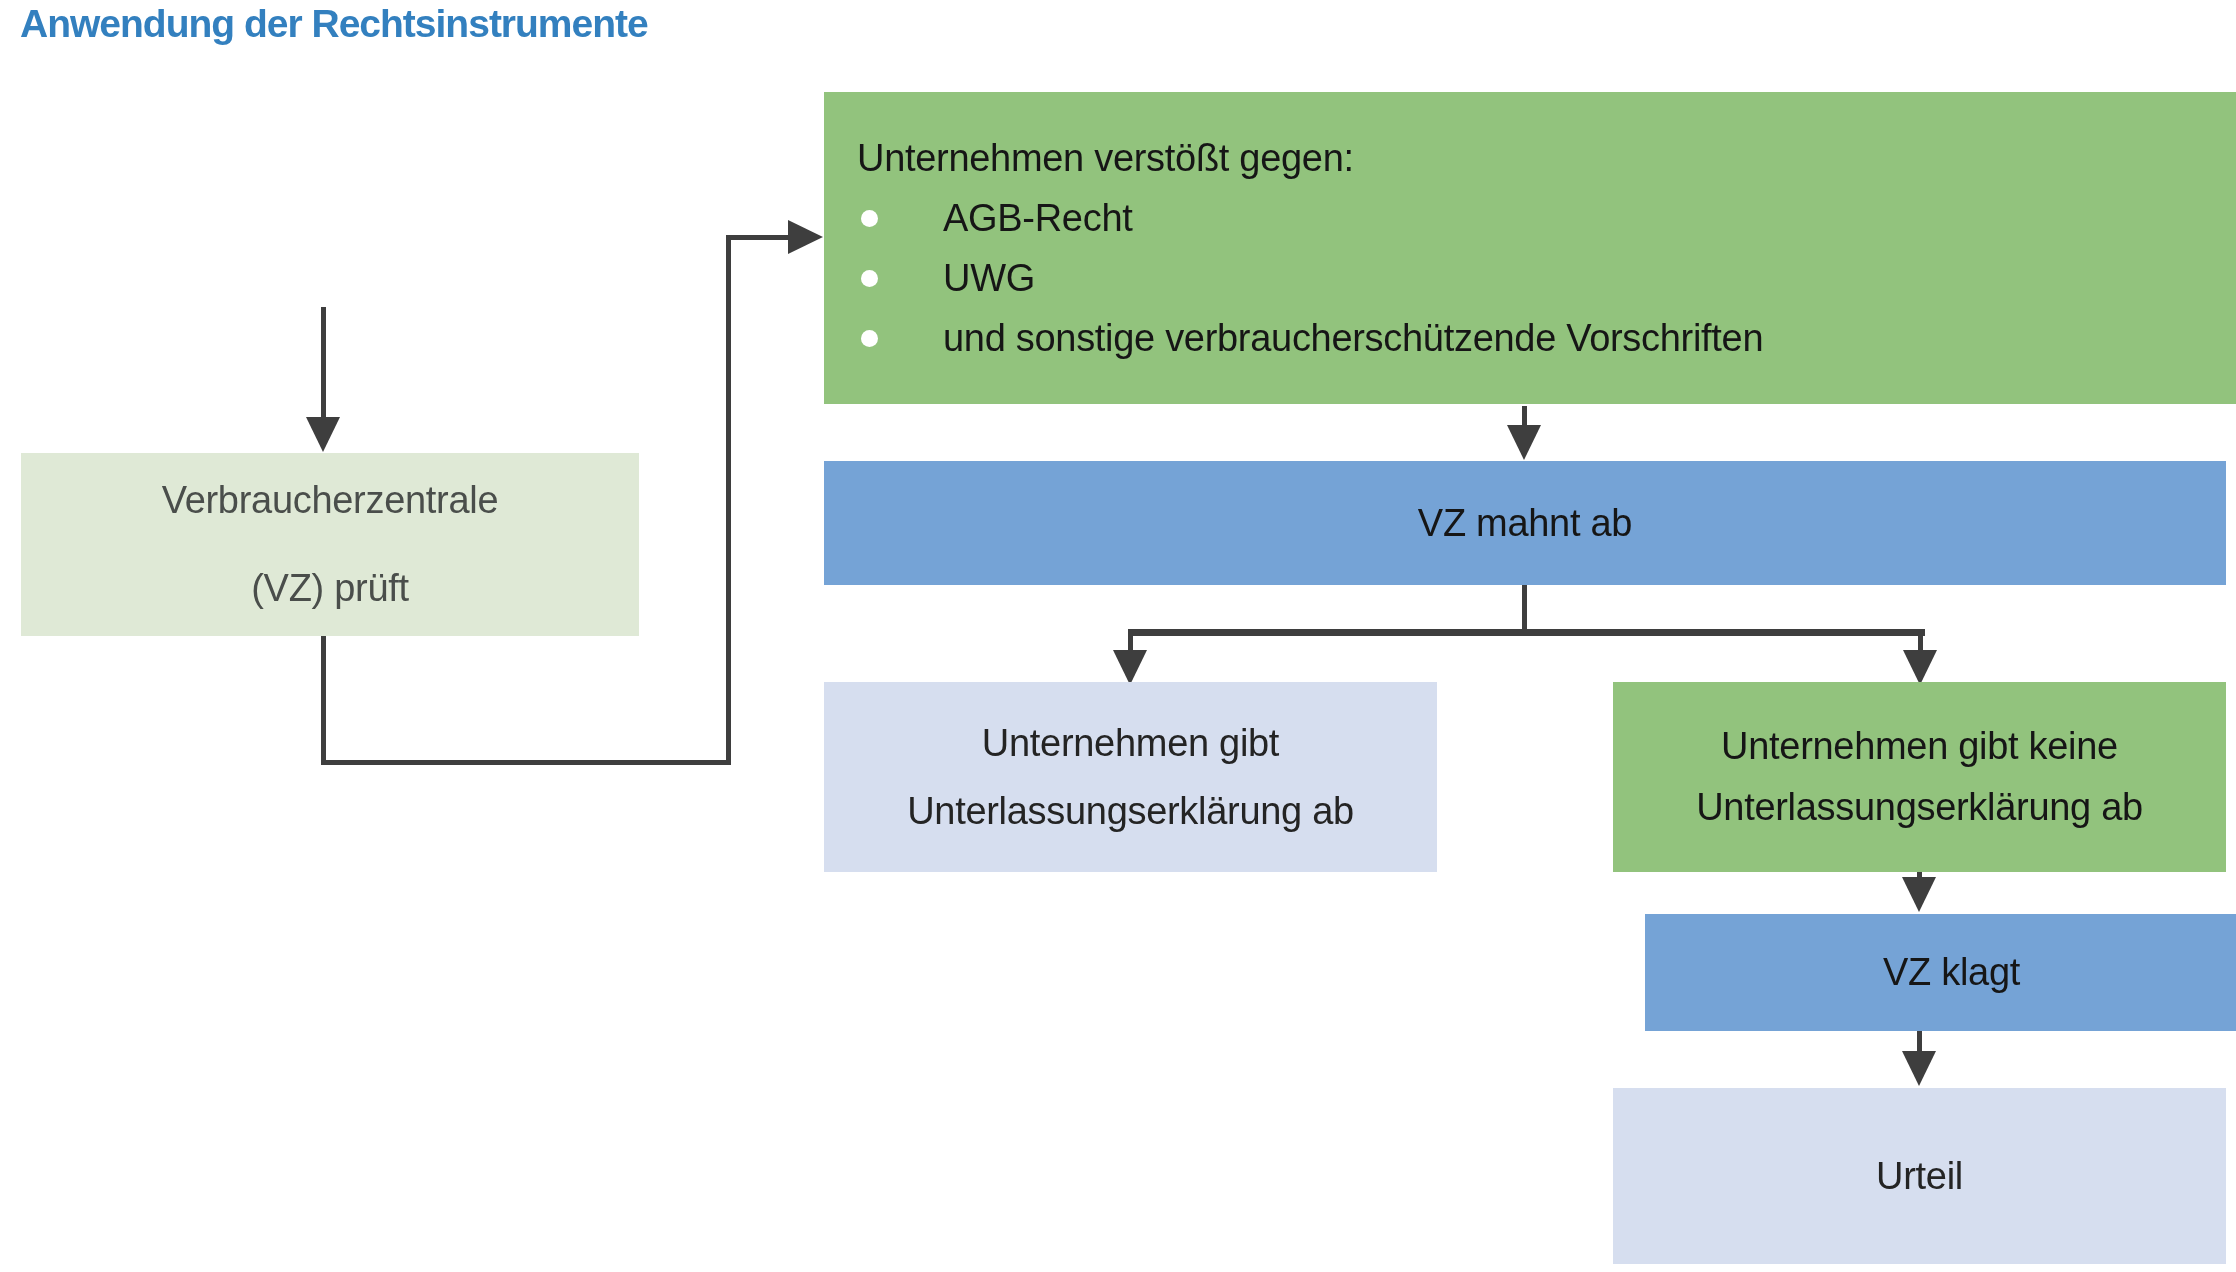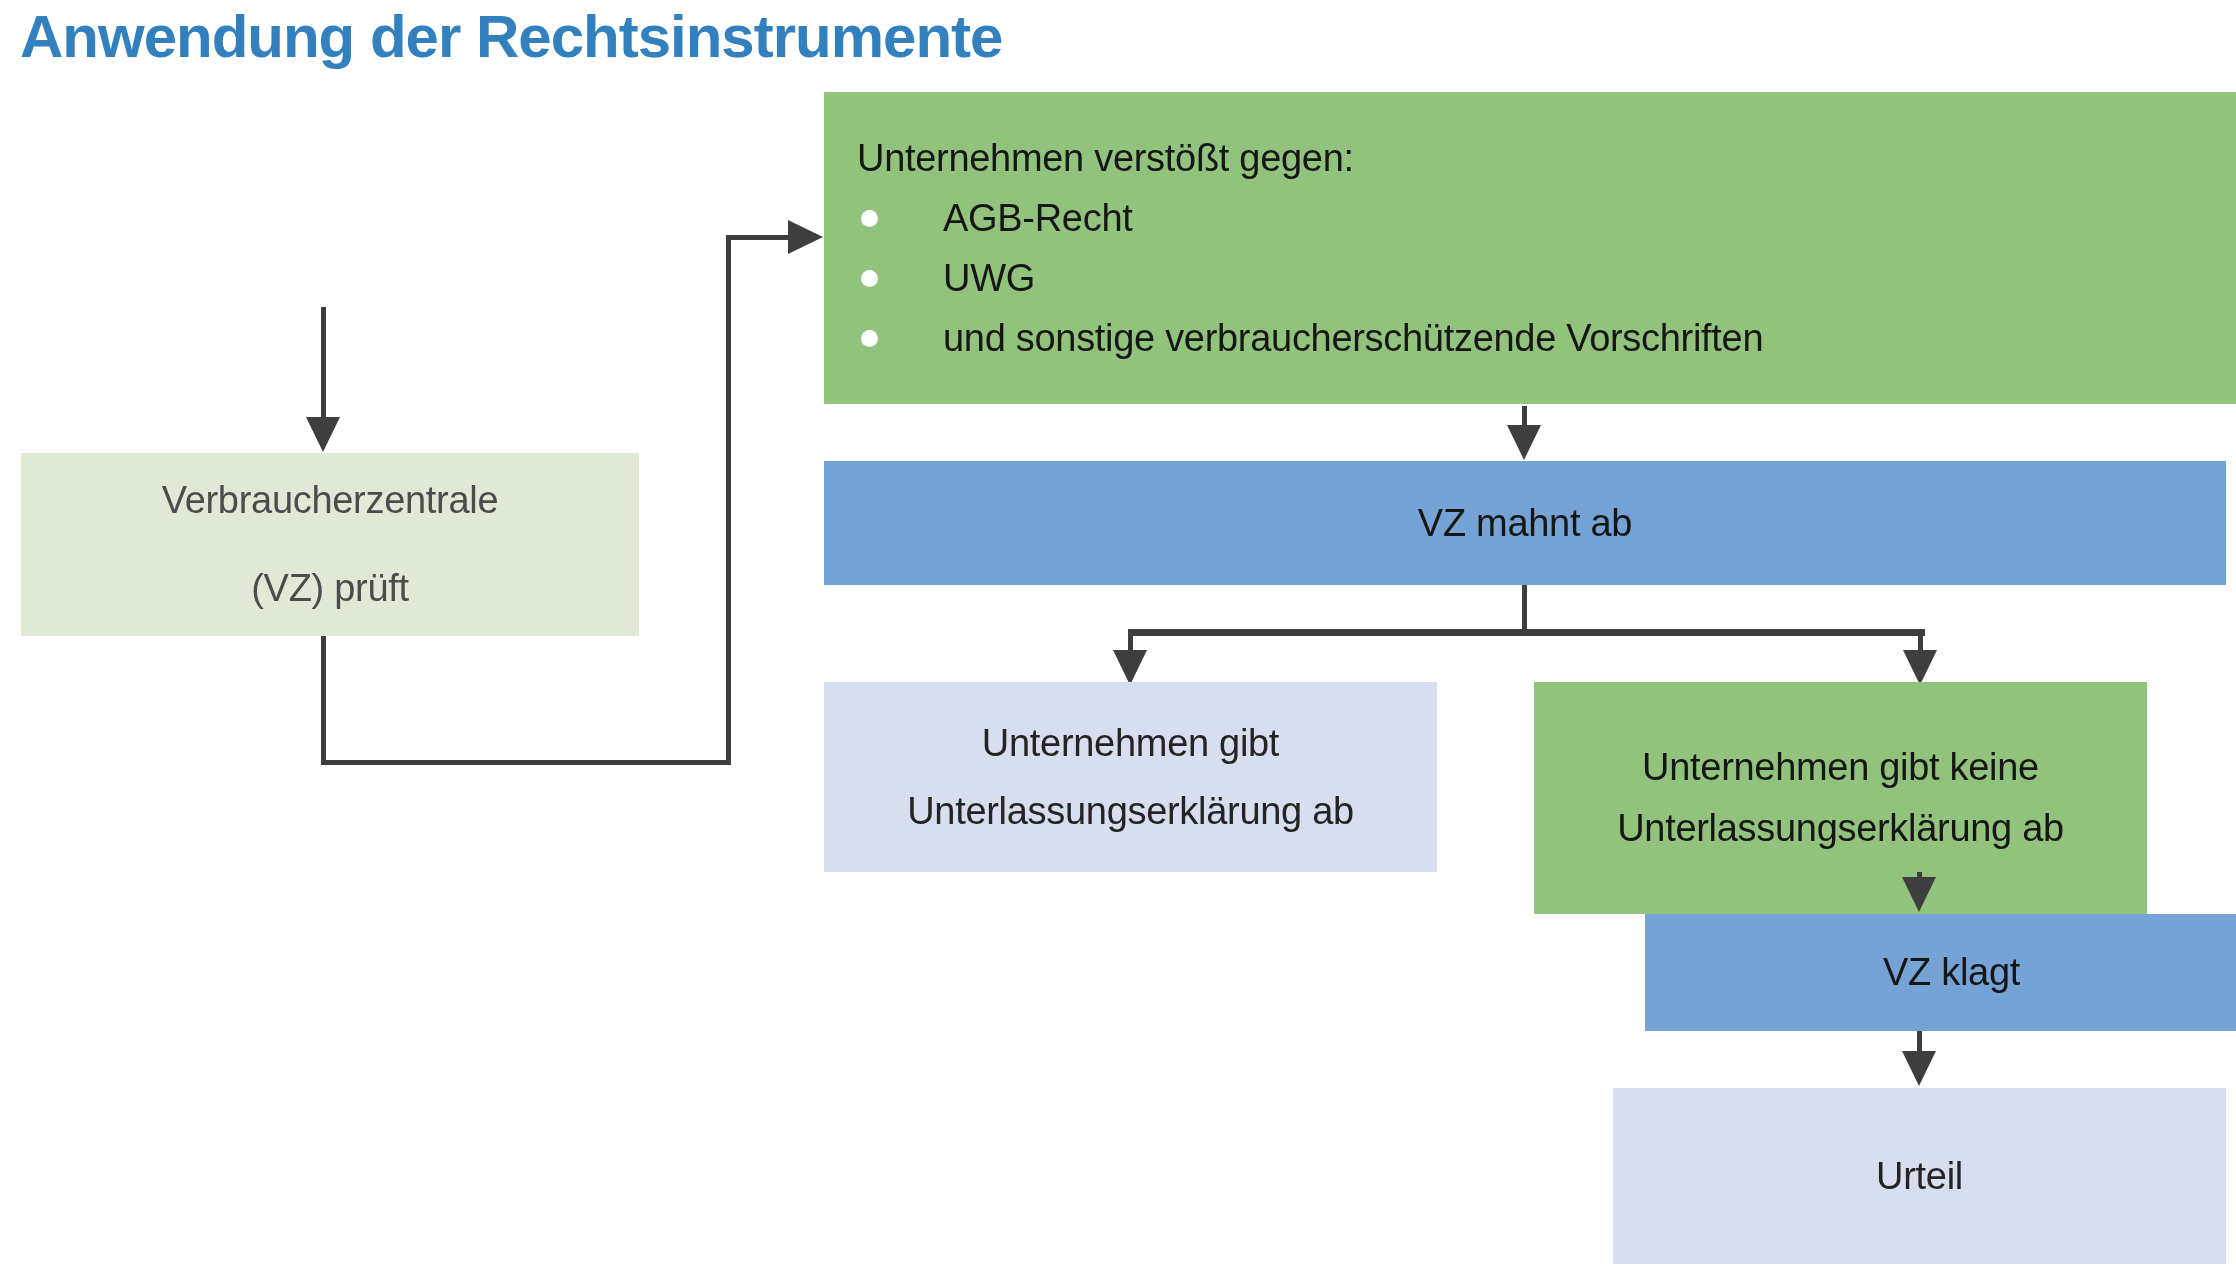--- a/index.html
+++ b/index.html
@@ -7,21 +7,21 @@
     position: relative;
     width: 2236px;
     height: 1272px;
     background: #ffffff;
     font-family: "Liberation Sans", sans-serif;
     overflow: hidden;
   }
   .page-title {
     position: absolute;
     left: 20px; top: 2px;
-    font-size: 60px;
+    font-size: 39px;
     font-weight: bold;
     letter-spacing: -1px;
     color: var(--title-blue, #3380bf);
   }
   .node {
     position: absolute;
     display: flex;
     flex-direction: column;
     align-items: center;
     justify-content: center;
@@ -116,21 +116,21 @@
   <div class="seg" style="left:1128px; top:632px; width:5px; height:22px;"></div>
   <div class="ah-down" style="left:1113px; top:650px;"></div>
   <div class="seg" style="left:1918px; top:632px; width:5px; height:22px;"></div>
   <div class="ah-down" style="left:1903px; top:650px;"></div>
 
   <div class="node fill-lavender" style="left:824px; top:682px; width:613px; height:190px;">
     <span>Unternehmen gibt</span>
     <span>Unterlassungserklärung ab</span>
   </div>
 
-  <div class="node fill-green" style="left:1534px; top:682px; width:613px; height:232px;">
+  <div class="node fill-green" style="left:1613px; top:682px; width:613px; height:190px;">
     <span>Unternehmen gibt keine</span>
     <span>Unterlassungserklärung ab</span>
   </div>
 
   <div class="seg" style="left:1917px; top:872px; width:5px; height:12px;"></div>
   <div class="ah-down" style="left:1902px; top:877px;"></div>
 
   <div class="node fill-blue" style="left:1613px; top:914px; width:613px; height:117px;margin-left:32px;">
     <span>VZ klagt</span>
   </div>

